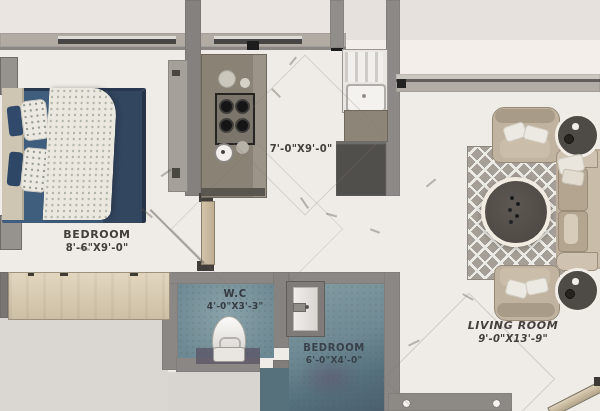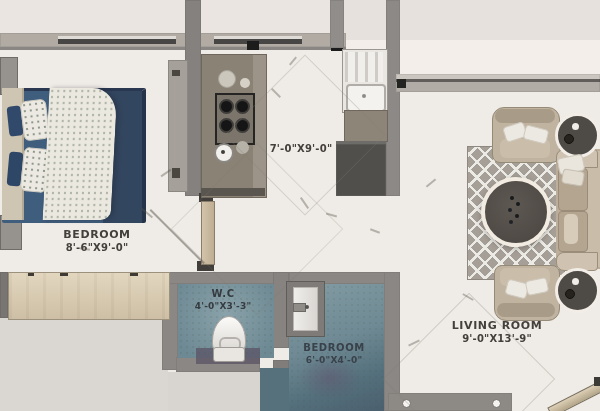--- a/index.html
+++ b/index.html
@@ -153,26 +153,26 @@
   <div class="abs" style="left:543px;top:379px;width:60px;height:9px;background:linear-gradient(180deg,#dccfb6,#b3a588);border:1px solid #79705d;transform:rotate(-27deg);transform-origin:100% 50%;z-index:10;"></div>
   <div class="abs" style="left:594px;top:377px;width:6px;height:9px;background:#3c3a36;z-index:11;"></div>
 
   <div class="room-label" style="left:37px;top:228px;width:120px;">
     <div class="room-name">BEDROOM</div>
     <div class="room-dims">8'-6"X9'-0"</div>
   </div>
   <div class="room-label" style="left:245px;top:143px;width:112px;">
     <div class="room-dims">7'-0"X9'-0"</div>
   </div>
-  <div class="room-label" style="left:178px;top:288px;width:90px;color:#353b40;">
+  <div class="room-label" style="left:190px;top:288px;width:90px;color:#353b40;">
     <div class="room-name" style="font-size:10px;">W.C</div>
     <div class="room-dims" style="font-size:9px;">4'-0"X3'-3"</div>
   </div>
   <div class="room-label" style="left:283px;top:342px;width:102px;color:#39414a;">
     <div class="room-name" style="font-size:10px;">BEDROOM</div>
     <div class="room-dims" style="font-size:9px;">6'-0"X4'-0"</div>
   </div>
-  <div class="room-label" style="left:432px;top:319px;width:130px;">
+  <div class="room-label" style="left:448px;top:319px;width:130px;font-style:italic;">
     <div class="room-name">LIVING ROOM</div>
     <div class="room-dims">9'-0"X13'-9"</div>
   </div>
 
 </div>
 
 </body></html>

